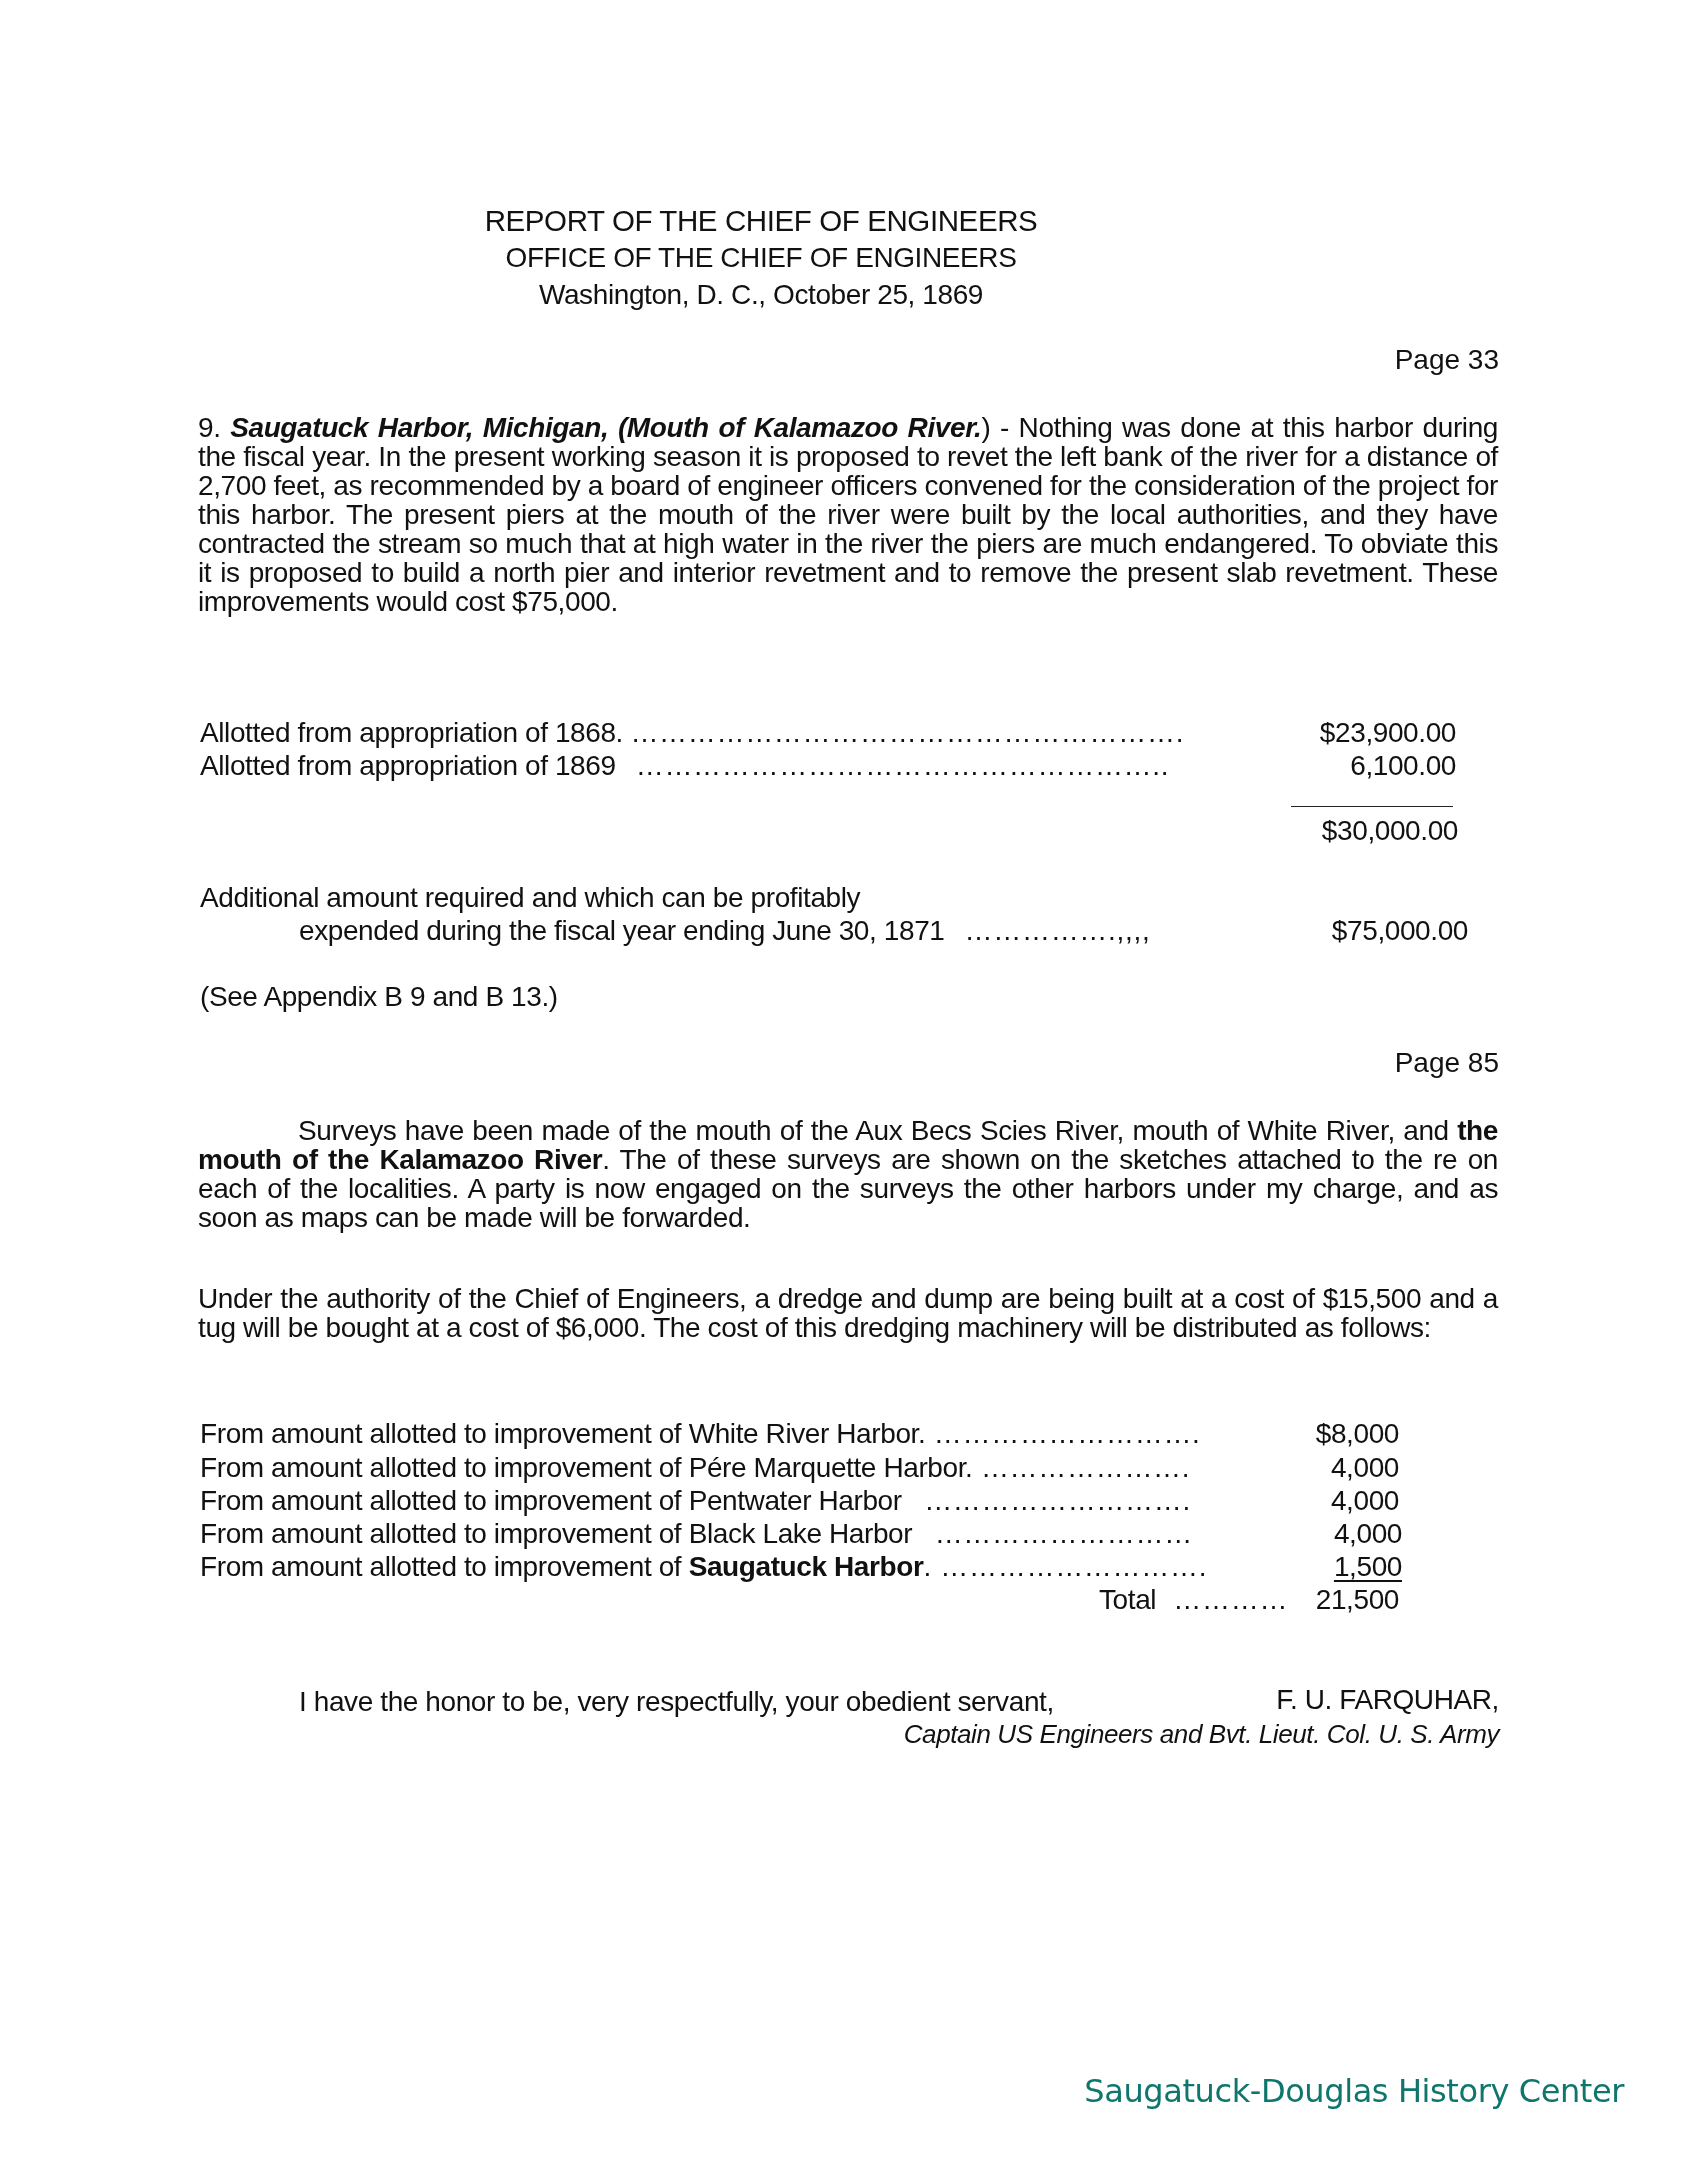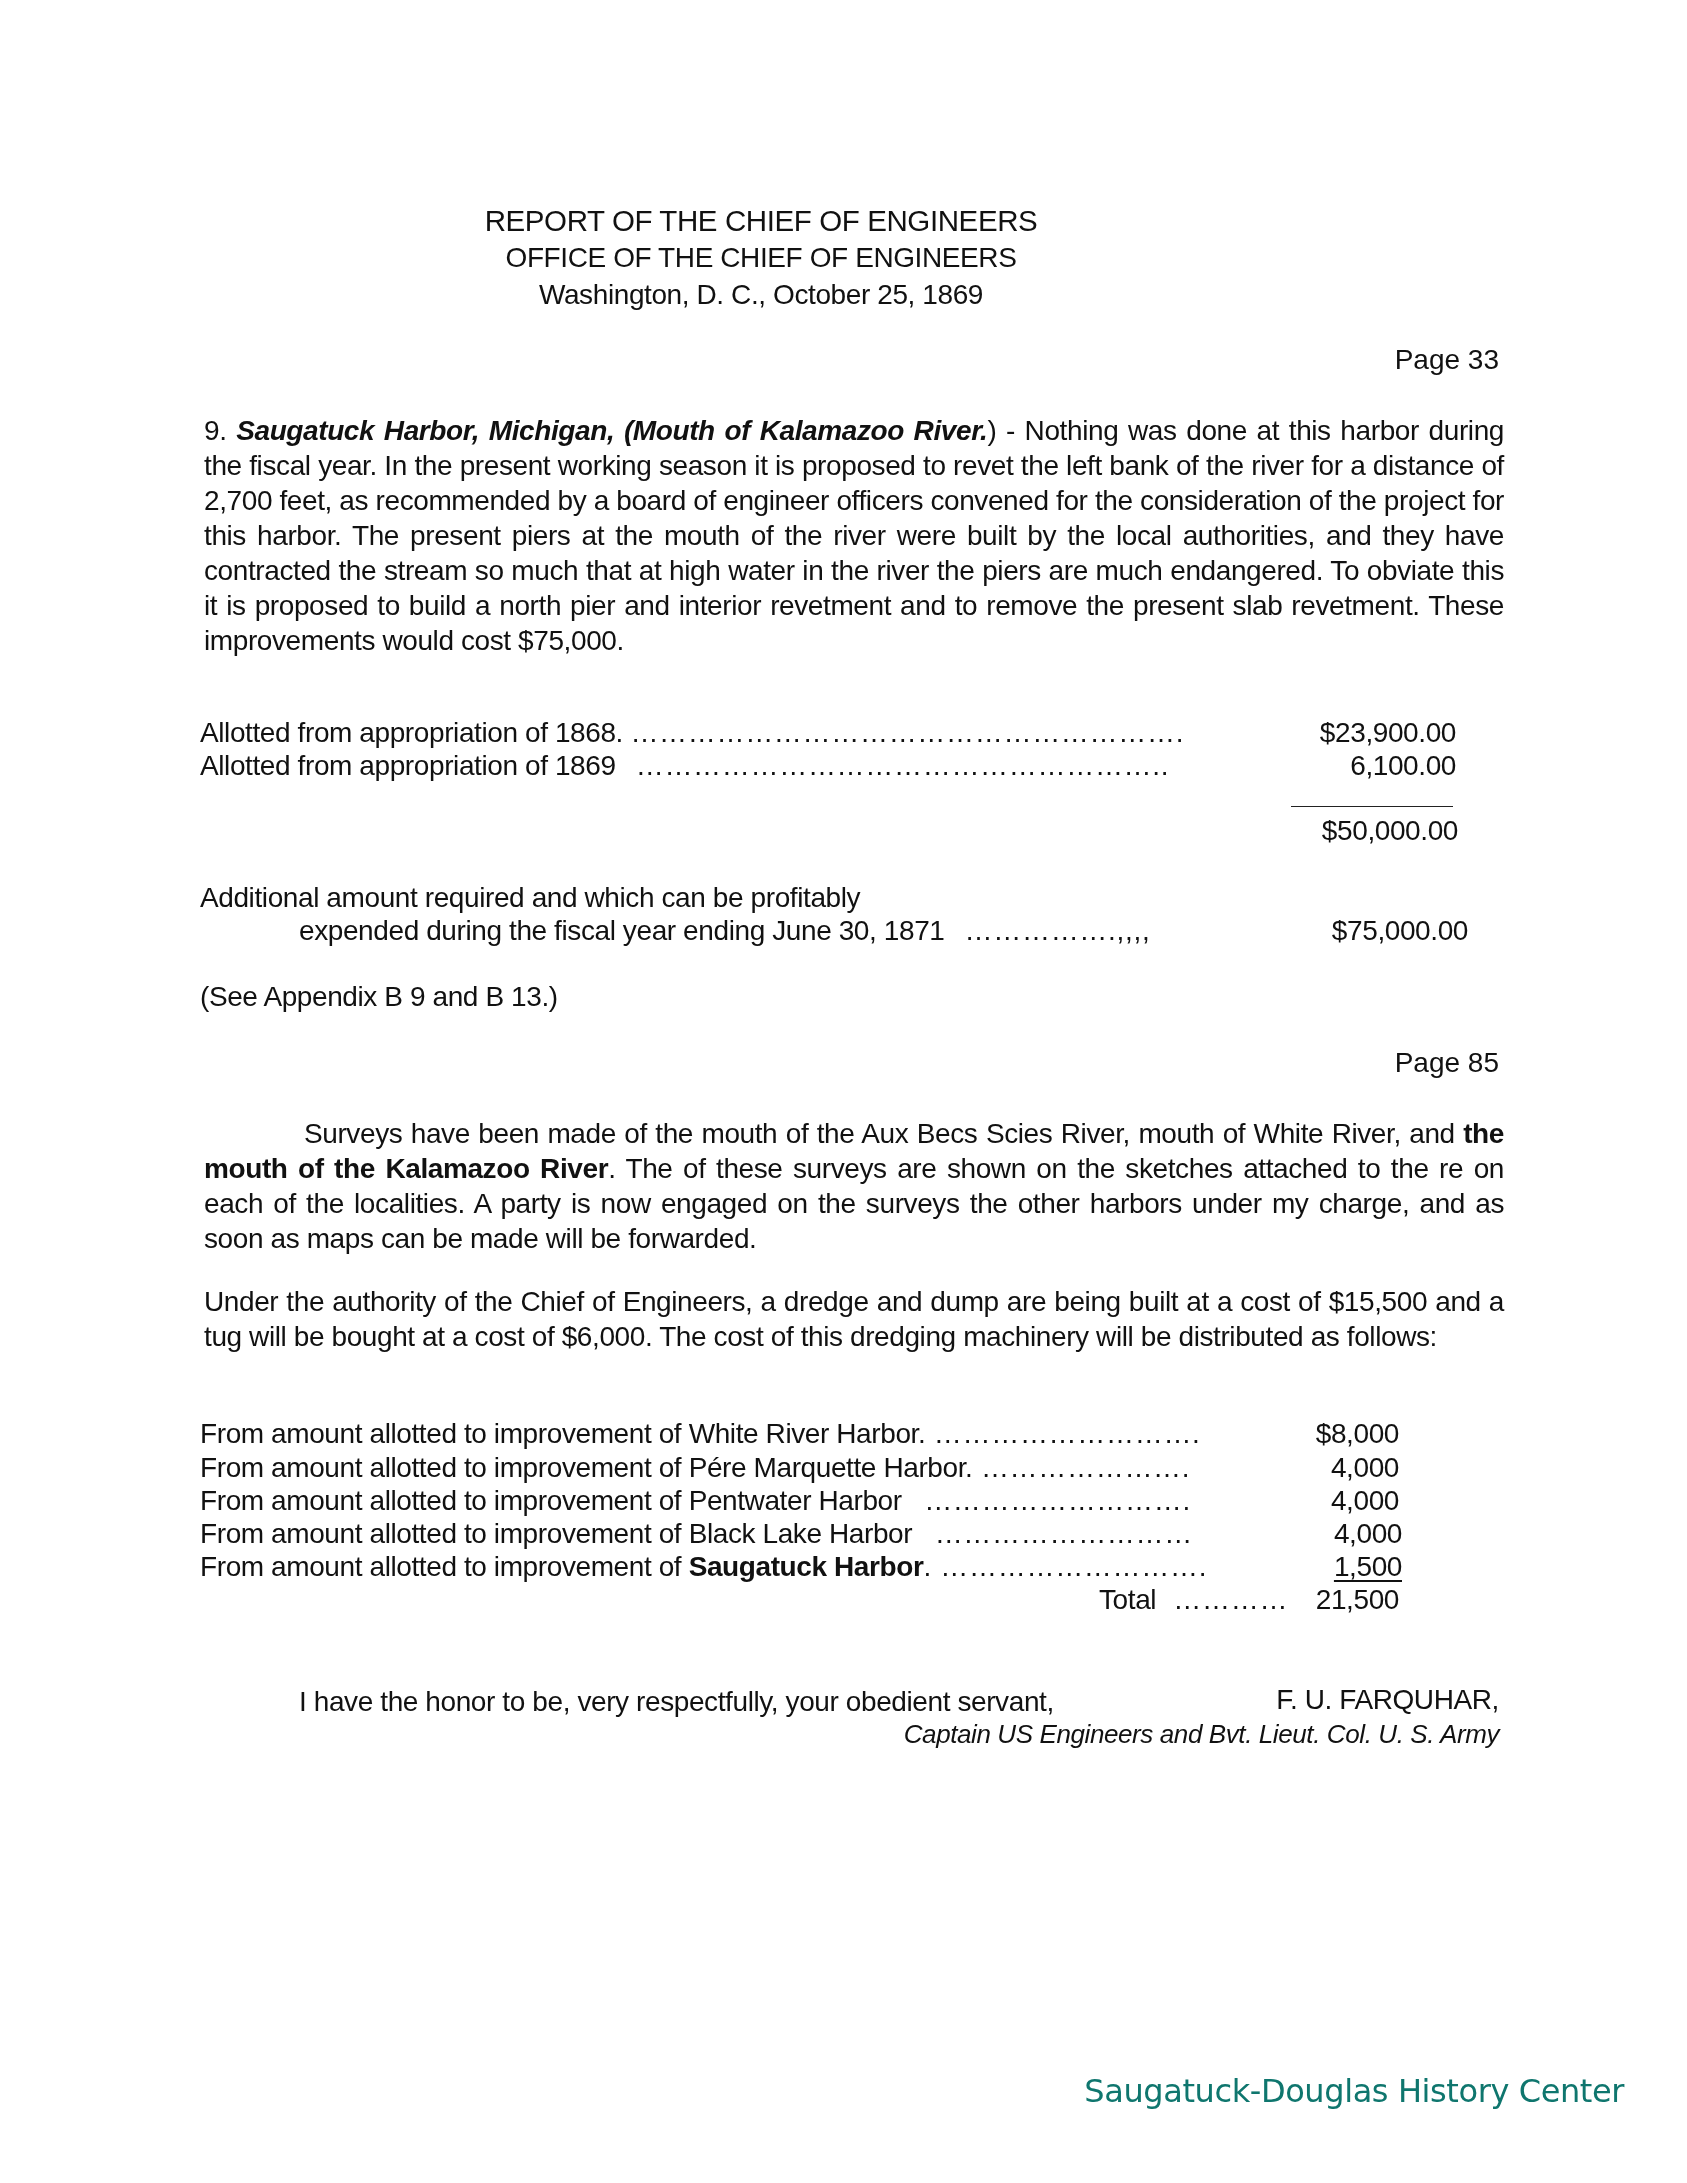--- a/index.html
+++ b/index.html
@@ -8,22 +8,22 @@
       font-family: "Liberation Sans", sans-serif; color: #111111;
     }
     .page { position: absolute; left: 0; top: 0; width: 1687px; height: 2183px; }
     .abs { position: absolute; white-space: nowrap; }
     .hdr { left: 0; width: 1522px; text-align: center; font-size: 28px; letter-spacing: -0.4px; }
     .hdr1 { top: 204px; font-size: 29.5px; }
     .hdr2 { top: 242px; }
     .hdr3 { top: 279px; }
     .pagenum { right: 188px; font-size: 28px; }
     .para {
-      position: absolute; left: 204px; width: 1300px; font-size: 28px;
-      line-height: 35px; text-align: justify; letter-spacing: -0.4px;
+      position: absolute; left: 198px; width: 1300px; font-size: 28px;
+      line-height: 29px; text-align: justify; letter-spacing: -0.4px;
     }
     .indent { text-indent: 100px; }
     .it-bold { font-style: italic; font-weight: bold; }
     .medium { font-weight: bold; }
     .line { font-size: 28px; letter-spacing: -0.4px; }
     .dots { letter-spacing: 0.7px; }
     .amt { text-align: right; }
     .rule { position: absolute; height: 1.4px; background: #222222; }
     .sig-title { font-style: italic; font-size: 26px; letter-spacing: -0.4px; }
     .watermark {
@@ -54,21 +54,21 @@
   </div>
   <div class="abs line amt" style="right:231px; top:717px;">$23,900.00</div>
 
   <div class="abs line" style="left:200px; top:750px;">
     <span>Allotted from appropriation of 1869</span>
     <span class="dots" style="margin-left:12.7px;">………………………………………………..</span>
   </div>
   <div class="abs line amt" style="right:231px; top:750px;">6,100.00</div>
 
   <div class="rule" style="left:1291px; top:806px; width:162px;"></div>
-  <div class="abs line amt" style="right:229px; top:815px;">$50,000.00</div>
+  <div class="abs line amt" style="right:229px; top:815px;">$30,000.00</div>
 
   <div class="abs line" style="left:200px; top:882px;">Additional amount required and which can be profitably</div>
   <div class="abs line" style="left:299px; top:915px;">
     <span>expended during the fiscal year ending June 30, 1871</span>
     <span class="dots" style="margin-left:12.7px;">…………….,,,,</span>
   </div>
   <div class="abs line amt" style="right:219px; top:915px;">$75,000.00</div>
 
   <div class="abs line" style="left:200px; top:981px;">(See Appendix B 9 and B 13.)</div>
 

